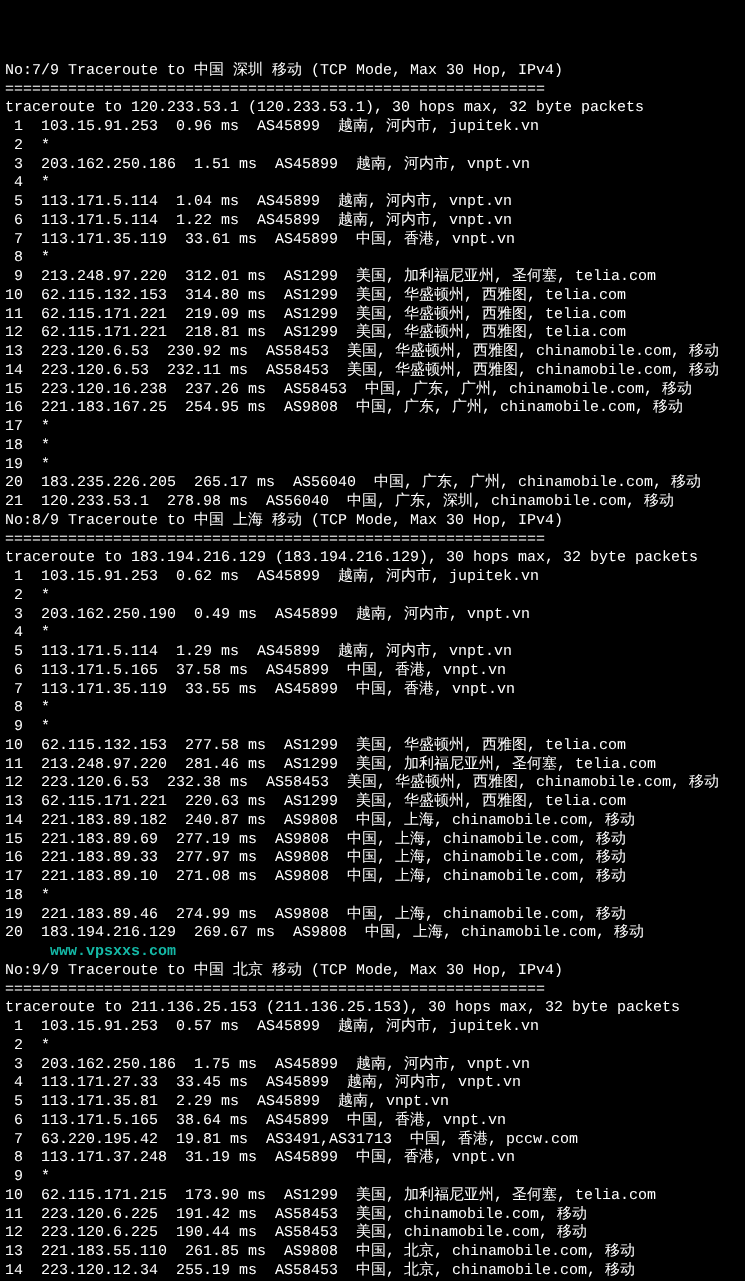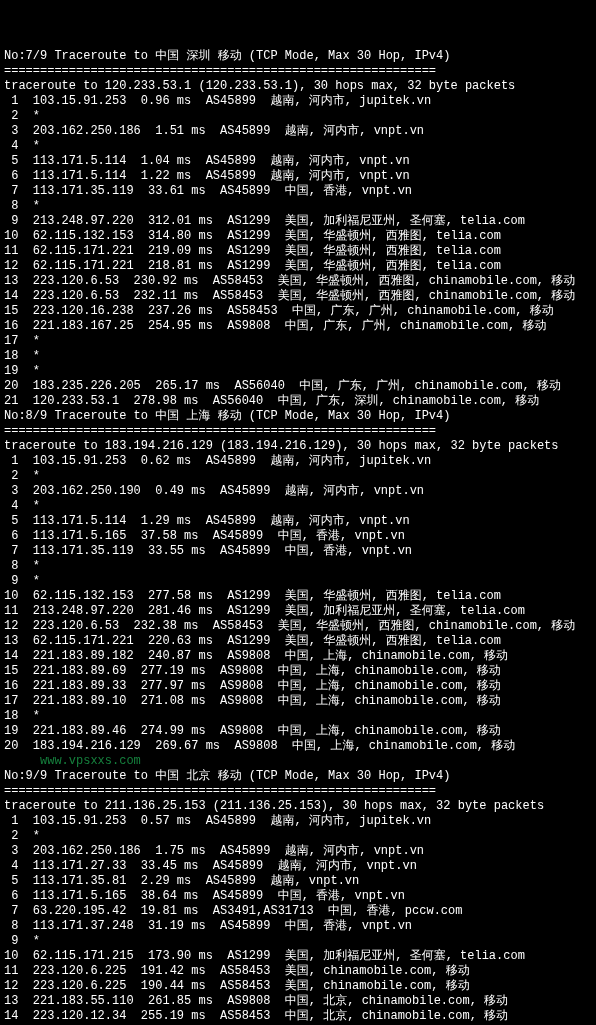--- a/index.html
+++ b/index.html
@@ -9,21 +9,21 @@
     color: #fff;
     font-family: "Consolas", "Courier New", monospace;
     font-size: 12px;
     line-height: 15px;
     white-space: pre;
     width: 596px;
     box-sizing: border-box;
     overflow: hidden;
   }
   .line { display: block; }
-  .url { color: #15803d; font-weight: normal; }
+  .url { color: #14b8a6; font-weight: bold; }
 </style>
 </head>
 <body>
 
 
 <div id="out"><span class="line">No:7/9 Traceroute to 中国 深圳 移动 (TCP Mode, Max 30 Hop, IPv4)</span><span class="line">============================================================</span><span class="line">traceroute to 120.233.53.1 (120.233.53.1), 30 hops max, 32 byte packets</span><span class="line"> 1  103.15.91.253  0.96 ms  AS45899  越南, 河内市, jupitek.vn</span><span class="line"> 2  *</span><span class="line"> 3  203.162.250.186  1.51 ms  AS45899  越南, 河内市, vnpt.vn</span><span class="line"> 4  *</span><span class="line"> 5  113.171.5.114  1.04 ms  AS45899  越南, 河内市, vnpt.vn</span><span class="line"> 6  113.171.5.114  1.22 ms  AS45899  越南, 河内市, vnpt.vn</span><span class="line"> 7  113.171.35.119  33.61 ms  AS45899  中国, 香港, vnpt.vn</span><span class="line"> 8  *</span><span class="line"> 9  213.248.97.220  312.01 ms  AS1299  美国, 加利福尼亚州, 圣何塞, telia.com</span><span class="line">10  62.115.132.153  314.80 ms  AS1299  美国, 华盛顿州, 西雅图, telia.com</span><span class="line">11  62.115.171.221  219.09 ms  AS1299  美国, 华盛顿州, 西雅图, telia.com</span><span class="line">12  62.115.171.221  218.81 ms  AS1299  美国, 华盛顿州, 西雅图, telia.com</span><span class="line">13  223.120.6.53  230.92 ms  AS58453  美国, 华盛顿州, 西雅图, chinamobile.com, 移动</span><span class="line">14  223.120.6.53  232.11 ms  AS58453  美国, 华盛顿州, 西雅图, chinamobile.com, 移动</span><span class="line">15  223.120.16.238  237.26 ms  AS58453  中国, 广东, 广州, chinamobile.com, 移动</span><span class="line">16  221.183.167.25  254.95 ms  AS9808  中国, 广东, 广州, chinamobile.com, 移动</span><span class="line">17  *</span><span class="line">18  *</span><span class="line">19  *</span><span class="line">20  183.235.226.205  265.17 ms  AS56040  中国, 广东, 广州, chinamobile.com, 移动</span><span class="line">21  120.233.53.1  278.98 ms  AS56040  中国, 广东, 深圳, chinamobile.com, 移动</span><span class="line"></span><span class="line"></span><span class="line">No:8/9 Traceroute to 中国 上海 移动 (TCP Mode, Max 30 Hop, IPv4)</span><span class="line">============================================================</span><span class="line">traceroute to 183.194.216.129 (183.194.216.129), 30 hops max, 32 byte packets</span><span class="line"> 1  103.15.91.253  0.62 ms  AS45899  越南, 河内市, jupitek.vn</span><span class="line"> 2  *</span><span class="line"> 3  203.162.250.190  0.49 ms  AS45899  越南, 河内市, vnpt.vn</span><span class="line"> 4  *</span><span class="line"> 5  113.171.5.114  1.29 ms  AS45899  越南, 河内市, vnpt.vn</span><span class="line"> 6  113.171.5.165  37.58 ms  AS45899  中国, 香港, vnpt.vn</span><span class="line"> 7  113.171.35.119  33.55 ms  AS45899  中国, 香港, vnpt.vn</span><span class="line"> 8  *</span><span class="line"> 9  *</span><span class="line">10  62.115.132.153  277.58 ms  AS1299  美国, 华盛顿州, 西雅图, telia.com</span><span class="line">11  213.248.97.220  281.46 ms  AS1299  美国, 加利福尼亚州, 圣何塞, telia.com</span><span class="line">12  223.120.6.53  232.38 ms  AS58453  美国, 华盛顿州, 西雅图, chinamobile.com, 移动</span><span class="line">13  62.115.171.221  220.63 ms  AS1299  美国, 华盛顿州, 西雅图, telia.com</span><span class="line">14  221.183.89.182  240.87 ms  AS9808  中国, 上海, chinamobile.com, 移动</span><span class="line">15  221.183.89.69  277.19 ms  AS9808  中国, 上海, chinamobile.com, 移动</span><span class="line">16  221.183.89.33  277.97 ms  AS9808  中国, 上海, chinamobile.com, 移动</span><span class="line">17  221.183.89.10  271.08 ms  AS9808  中国, 上海, chinamobile.com, 移动</span><span class="line">18  *</span><span class="line">19  221.183.89.46  274.99 ms  AS9808  中国, 上海, chinamobile.com, 移动</span><span class="line">20  183.194.216.129  269.67 ms  AS9808  中国, 上海, chinamobile.com, 移动</span><span class="line"></span><span class="line"></span><span class="line url">     www.vpsxxs.com</span><span class="line">No:9/9 Traceroute to 中国 北京 移动 (TCP Mode, Max 30 Hop, IPv4)</span><span class="line">============================================================</span><span class="line">traceroute to 211.136.25.153 (211.136.25.153), 30 hops max, 32 byte packets</span><span class="line"> 1  103.15.91.253  0.57 ms  AS45899  越南, 河内市, jupitek.vn</span><span class="line"> 2  *</span><span class="line"> 3  203.162.250.186  1.75 ms  AS45899  越南, 河内市, vnpt.vn</span><span class="line"> 4  113.171.27.33  33.45 ms  AS45899  越南, 河内市, vnpt.vn</span><span class="line"> 5  113.171.35.81  2.29 ms  AS45899  越南, vnpt.vn</span><span class="line"> 6  113.171.5.165  38.64 ms  AS45899  中国, 香港, vnpt.vn</span><span class="line"> 7  63.220.195.42  19.81 ms  AS3491,AS31713  中国, 香港, pccw.com</span><span class="line"> 8  113.171.37.248  31.19 ms  AS45899  中国, 香港, vnpt.vn</span><span class="line"> 9  *</span><span class="line">10  62.115.171.215  173.90 ms  AS1299  美国, 加利福尼亚州, 圣何塞, telia.com</span><span class="line">11  223.120.6.225  191.42 ms  AS58453  美国, chinamobile.com, 移动</span><span class="line">12  223.120.6.225  190.44 ms  AS58453  美国, chinamobile.com, 移动</span><span class="line">13  221.183.55.110  261.85 ms  AS9808  中国, 北京, chinamobile.com, 移动</span><span class="line">14  223.120.12.34  255.19 ms  AS58453  中国, 北京, chinamobile.com, 移动</span></div>
 
 
 
 </body></html>

